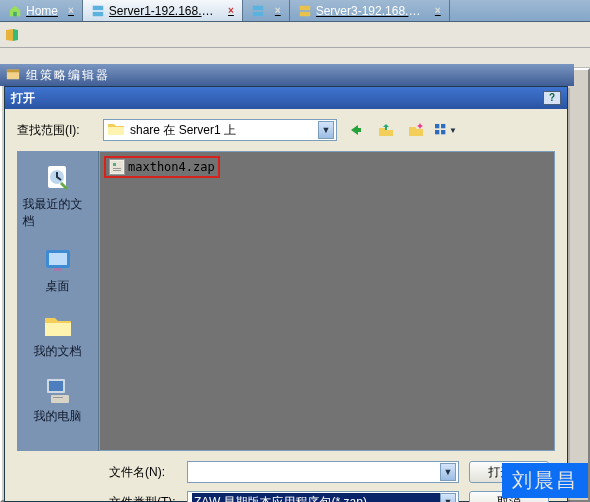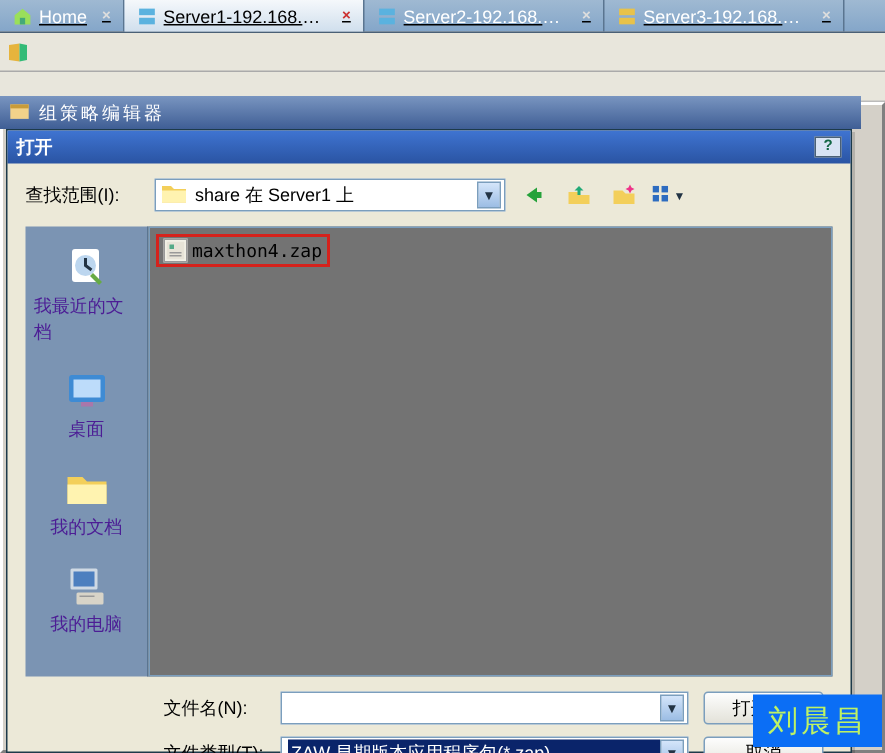--- a/index.html
+++ b/index.html
@@ -181,21 +181,21 @@
     flex-direction: column;
     align-items: center;
     padding-top: 4px;
     gap: 2px;
   }
   .place {
     width: 72px;
     display: flex;
     flex-direction: column;
     align-items: center;
-    color: #4c1d95;
+    color: #0f172a;
     padding: 6px 0 4px;
     border: 1px solid transparent;
     border-radius: 3px;
     cursor: pointer;
   }
   .place svg { width: 32px; height: 32px; }
   .place span { margin-top: 2px; }
 
   .file-area {
     flex: 1;
@@ -265,21 +265,21 @@
     border-radius: 3px;
     font: inherit;
   }
 
   
   .author-tag {
     position: absolute;
     right: 0;
     bottom: 2px;
     background: #0b6ef5;
-    color: #bef264;
+    color: #e5e5e5;
     font-size: 20px;
     padding: 4px 10px;
     letter-spacing: 2px;
     font-family: "SimSun", serif;
   }
 </style>
 </head>
 <body>
 
 <div class="browser-tabs">
@@ -303,21 +303,20 @@
     <span class="btab-text">Server1-192.168.2.2</span>
     <span class="close">×</span>
   </div>
   <div class="btab inactive">
     <span class="icon">
       <svg viewBox="0 0 16 16">
           <rect class="svg-server" x="2" y="2" width="12" height="5"></rect>
           <rect class="svg-server" x="2" y="9" width="12" height="5"></rect>
         </svg>
     </span>
-    <span class="btab-text">Server2-192.168.2.1</span>
     <span class="close">×</span>
   </div>
   <div class="btab inactive">
     <span class="icon">
       <svg viewBox="0 0 16 16">
           <rect class="svg-server-yellow" x="2" y="2" width="12" height="5"></rect>
           <rect class="svg-server-yellow" x="2" y="9" width="12" height="5"></rect>
         </svg>
     </span>
     <span class="btab-text">Server3-192.168.2.3</span>

